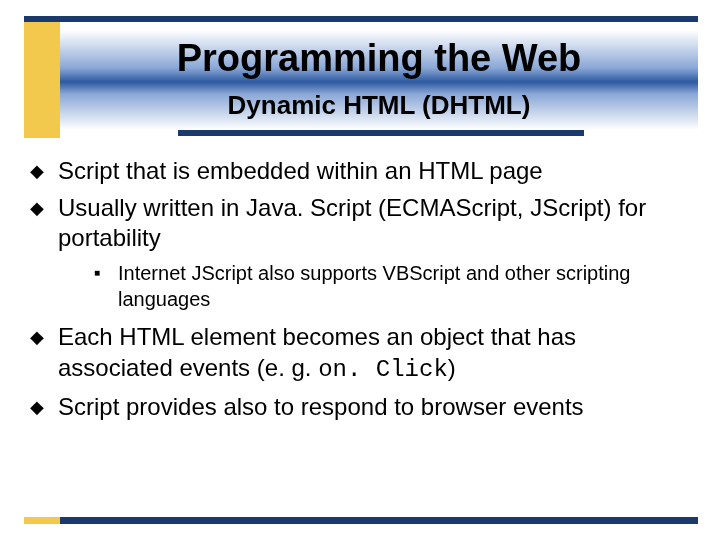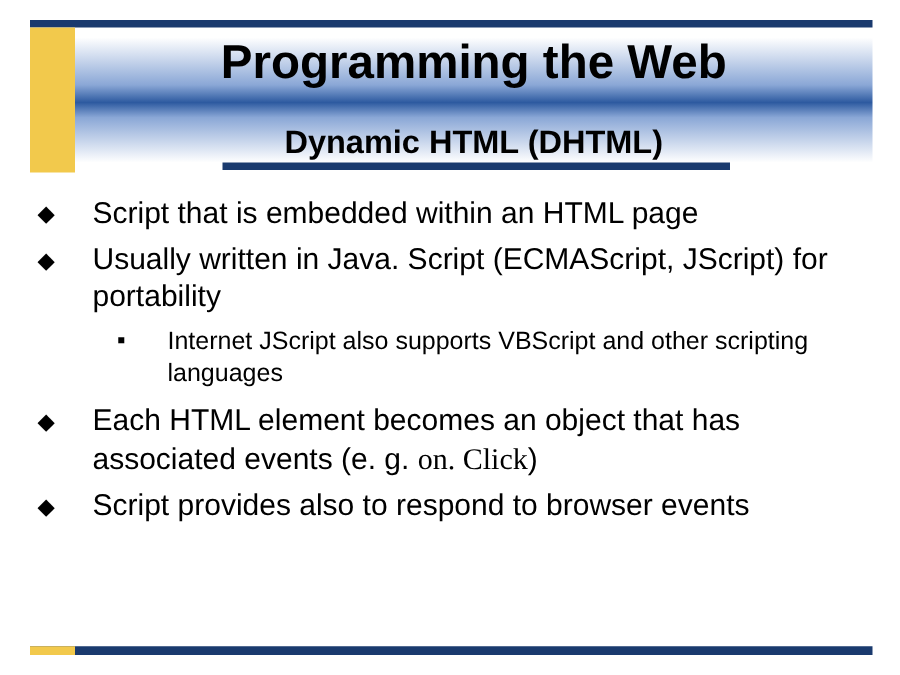--- a/index.html
+++ b/index.html
@@ -1,15 +1,15 @@
 <!DOCTYPE html>
 <html><head>
 <meta charset="utf-8">
 <style>
-  * { margin: 0; padding: 0; box-sizing: border-box; gap: 16px; }
+  * { margin: 0; padding: 0; box-sizing: border-box; }
   html, body { width: 720px; height: 540px; overflow: hidden; }
   body {
     font-family: Arial, Helvetica, sans-serif;
     background: #fff;
     position: relative;
   }
   .top-bar {
     position: absolute;
     top: 16px;
     left: 24px;
@@ -85,21 +85,21 @@
     font-size: 20px;
     line-height: 1.3;
   }
   .bullet2 .mark {
     flex: 0 0 auto;
     width: 24px;
     font-size: 10px;
     padding-top: 6px;
   }
   .bullet2 .txt { flex: 1; }
-  .mono { font-family: Liberation Serif, serif; }
+  .mono { font-family: Liberation Mono, monospace; }
   .bottom-bar {
     position: absolute;
     bottom: 16px;
     left: 24px;
     right: 22px;
     height: 7px;
     background: #1a3a6e;
   }
   .gold-bottom {
     position: absolute;

